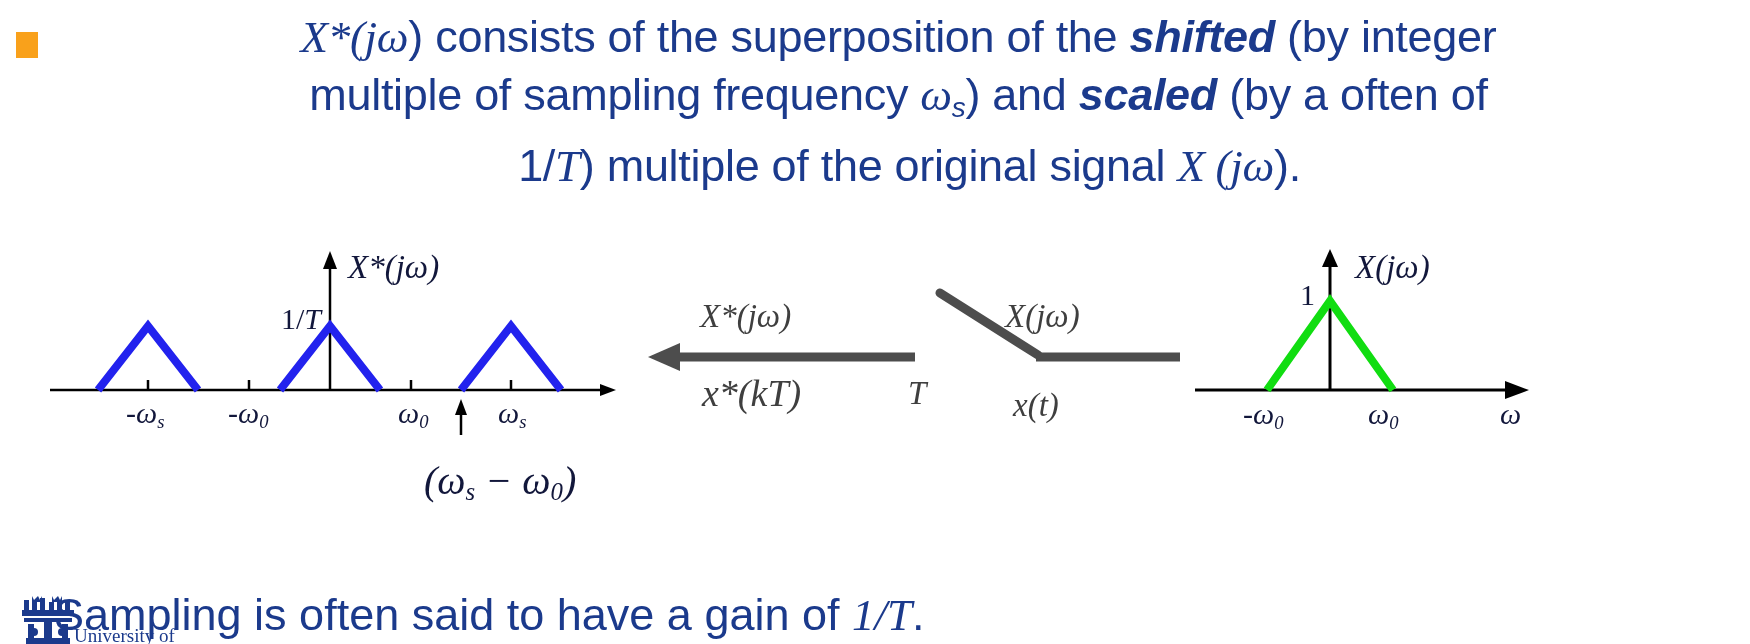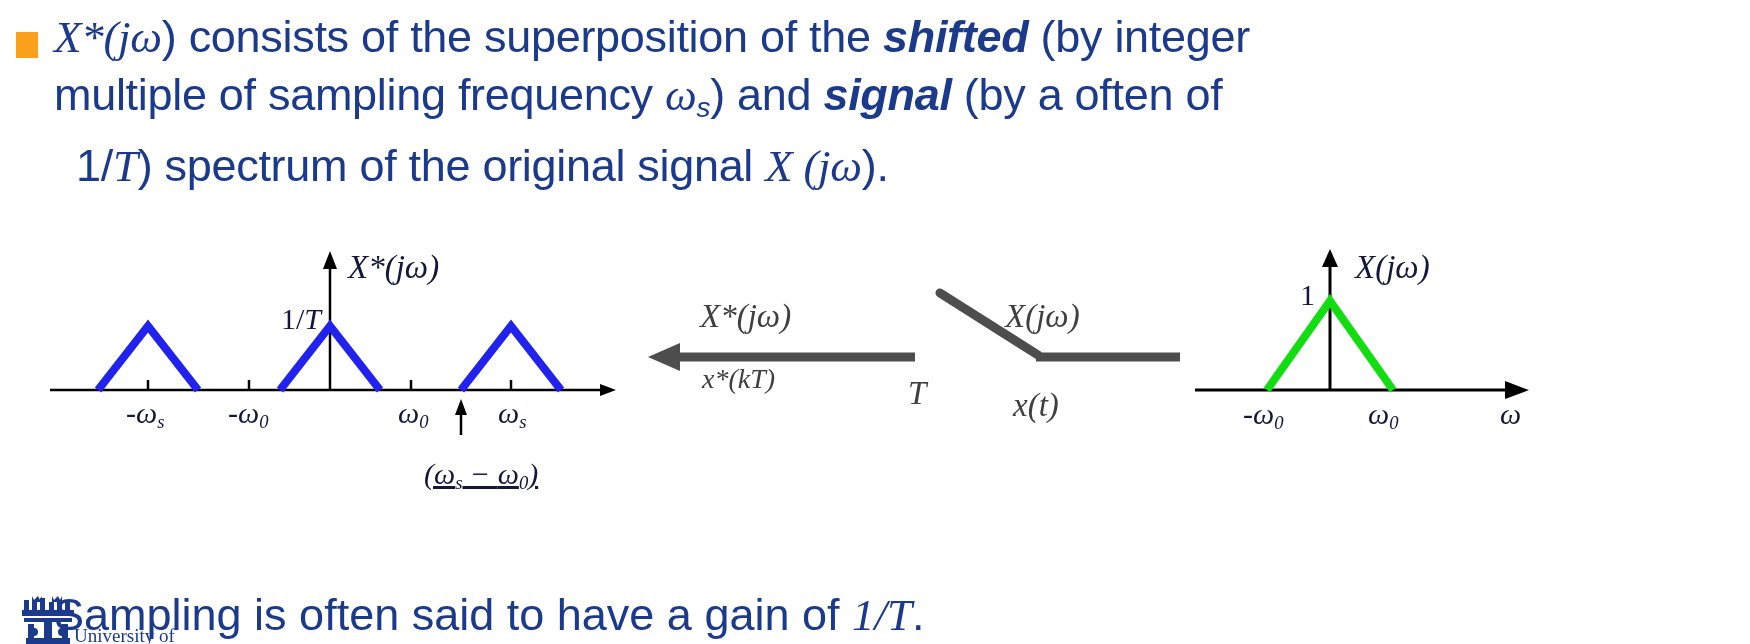--- a/index.html
+++ b/index.html
@@ -25,20 +25,21 @@
   }
   .bullet-text{
     margin:0;
     padding-left:46px;
     color:#1b3a8c;
     font-family:"Liberation Sans", sans-serif;
     font-size:45px;
     line-height:58px;
     letter-spacing:-0.3px;
     white-space:normal;
+    text-align:center;
   }
   .mathi{font-family:"Liberation Serif", serif;font-style:italic;}
   .mathr{font-family:"Liberation Serif", serif;font-style:normal;}
   .omega{font-family:"Liberation Serif", serif;font-style:italic;}
   .bld{font-weight:bold;font-style:italic;}
   sub.sm{font-size:0.62em;font-style:italic;vertical-align:-0.25em;}
 
   
   .figure{position:absolute;left:0;top:235px;width:1423px;height:280px;}
 
@@ -83,22 +84,22 @@
 </style>
 </head>
 <body>
 
 <div class="slide">
 
   <div class="bullet-block">
     <div class="bullet-marker"></div>
     <p class="bullet-text">
       <span class="mathi">X*(j</span><span class="omega">ω</span><span>) consists of the superposition of the </span><span class="bld">shifted</span><span> (by integer</span><br>
-      <span>multiple of sampling frequency </span><span class="omega">ω</span><sub class="sm">s</sub><span>) and </span><span class="bld">signal</span><span> (by a often of</span><br>
-      <span style="padding-left:22px">1/</span><span class="mathi">T</span><span>) spectrum of the original signal </span><span class="mathi">X</span><span class="mathi"> (j</span><span class="omega">ω</span><span>).</span>
+      <span>multiple of sampling frequency </span><span class="omega">ω</span><sub class="sm">s</sub><span>) and </span><span class="bld">scaled</span><span> (by a often of</span><br>
+      <span style="padding-left:22px">1/</span><span class="mathi">T</span><span>) multiple of the original signal </span><span class="mathi">X</span><span class="mathi"> (j</span><span class="omega">ω</span><span>).</span>
     </p>
   </div>
 
   <div class="figure">
 
     <svg class="fig" width="640" height="200" viewBox="0 0 640 200">
 
       <line x1="50" y1="155" x2="600" y2="155" stroke="#000" stroke-width="2.5"></line>
       <polygon points="600,149 616,155 600,161" fill="#000"></polygon>
 
@@ -131,38 +132,38 @@
     <div class="lbl lbl-dark" style="left:228px;top:161px;font-size:30px;">
       <span>-ω</span><sub class="sm">0</sub>
     </div>
     <div class="lbl lbl-dark" style="left:398px;top:161px;font-size:30px;">
       <span>ω</span><sub class="sm">0</sub>
     </div>
     <div class="lbl lbl-dark" style="left:498px;top:161px;font-size:30px;">
       <span>ω</span><sub class="sm">s</sub>
     </div>
 
-    <div class="lbl lbl-dark" style="left:424px;top:222px;font-size:30px;text-decoration:underline;">
+    <div class="lbl lbl-dark" style="left:424px;top:222px;font-size:40px;">
       <span>(</span><span>ω</span><sub class="sm">s</sub><span> − </span><span>ω</span><sub class="sm">0</sub><span>)</span>
     </div>
 
     <svg class="fig" width="540" height="200" viewBox="0 0 540 200" style="left:640px;top:0;">
 
       <line x1="35" y1="122" x2="275" y2="122" stroke="#4d4d4d" stroke-width="9"></line>
       <polygon points="40,108 8,122 40,136" fill="#4d4d4d"></polygon>
 
       <line x1="300" y1="58" x2="398" y2="120" stroke="#4d4d4d" stroke-width="9" stroke-linecap="round"></line>
 
       <line x1="396" y1="122" x2="540" y2="122" stroke="#4d4d4d" stroke-width="9"></line>
     </svg>
 
     <div class="lbl lbl-gray" style="left:700px;top:63px;font-size:33px;">
       <span>X*(j</span><span>ω</span><span>)</span>
     </div>
-    <div class="lbl lbl-gray" style="left:702px;top:128px;font-size:28px;">
+    <div class="lbl lbl-gray" style="left:702px;top:136px;font-size:38px;">
       <span>x*(</span><span>kT</span><span>)</span>
     </div>
     <div class="lbl lbl-gray" style="left:1005px;top:63px;font-size:33px;">
       <span>X(j</span><span>ω</span><span>)</span>
     </div>
     <div class="lbl lbl-gray" style="left:1013px;top:152px;font-size:33px;">
       <span>x(</span><span>t</span><span>)</span>
     </div>
     <div class="lbl lbl-gray" style="left:908px;top:140px;font-size:33px;">T</div>
 

